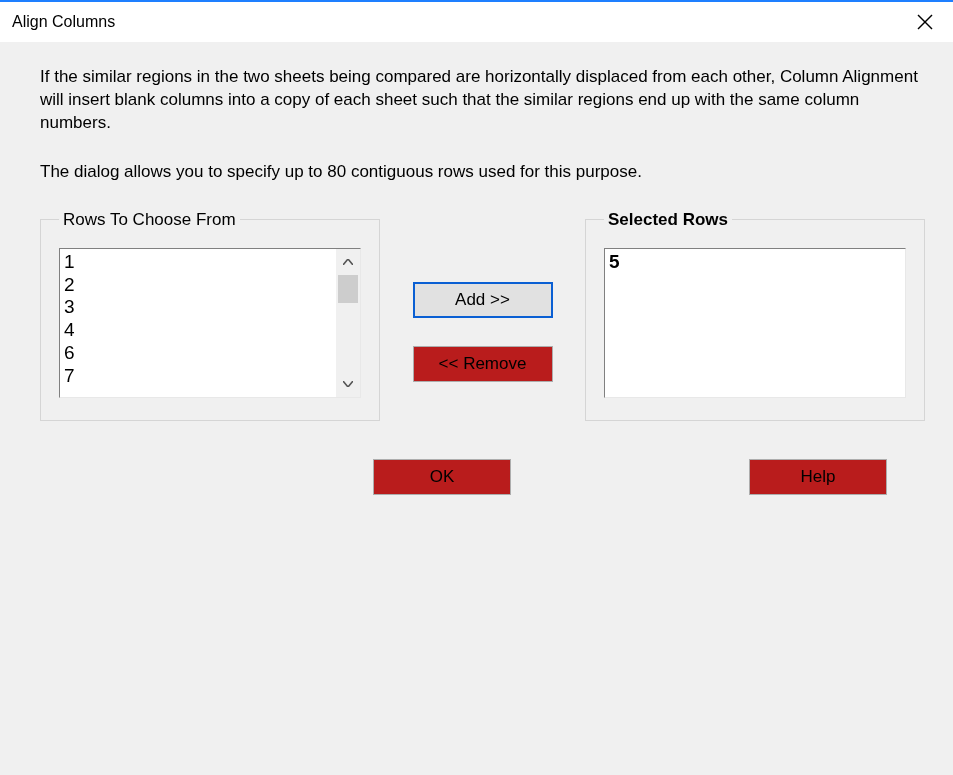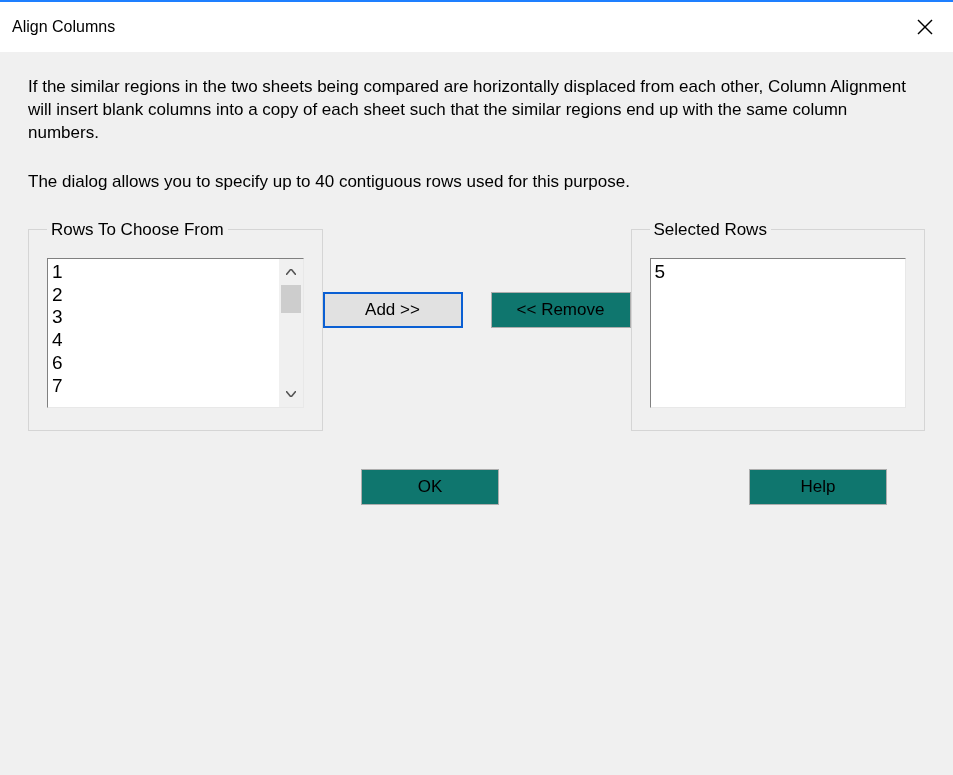--- a/index.html
+++ b/index.html
@@ -9,21 +9,21 @@
       font-size: 17px;
       background: #f0f0f0;
       color: #000;
       width: 953px;
       height: 775px;
       overflow: hidden;
     }
 
     
     .titlebar {
-      height: 52px;
+      height: 42px;
       background: #ffffff;
       border-top: 2px solid #1e7fff;
       display: flex;
       align-items: center;
       justify-content: space-between;
       padding-left: 12px;
     }
     .titlebar .title {
       font-size: 16px;
     }
@@ -35,21 +35,21 @@
       justify-content: center;
       font-size: 18px;
       cursor: default;
     }
     .titlebar .close svg {
       width: 16px;
       height: 16px;
     }
 
     .client {
-      padding: 24px 28px 0 28px;
+      padding: 24px 28px 0 40px;
     }
 
     .desc p {
       margin: 0 0 26px 0;
       line-height: 1.35;
       max-width: 880px;
     }
 
     
     .panel-row {
@@ -70,20 +70,21 @@
       padding: 0 4px;
       font-size: 17px;
       color: #000;
     }
 
     .group-left {
       width: 340px;
     }
     .group-right {
       width: 340px;
+      font-weight: bold;
     }
 
     
     .listbox {
       background: #fff;
       border-top: 1px solid #808080;
       border-left: 1px solid #808080;
       border-right: 1px solid #e8e8e8;
       border-bottom: 1px solid #e8e8e8;
       height: 150px;
@@ -130,29 +131,29 @@
       right: 2px;
       top: 0;
       height: 28px;
       background: #cdcdcd;
     }
 
     
     .mid-buttons {
       flex: 1;
       display: flex;
-      flex-direction: row;
+      flex-direction: column;
       align-items: center;
       gap: 28px;
       padding-top: 72px;
     }
     .btn {
       min-width: 140px;
       height: 36px;
-      background: #0f766e;
+      background: #b91c1c;
       border: 1px solid #adadad;
       font-size: 17px;
       font-family: inherit;
       padding: 0 14px;
       text-align: center;
       cursor: default;
     }
     .btn.primary {
       border: 2px solid #0a5fd3;
       background: #e1e1e1;
@@ -188,21 +189,21 @@
         <line x1="1" y1="1" x2="15" y2="15" stroke="#000" stroke-width="1.4"></line>
         <line x1="15" y1="1" x2="1" y2="15" stroke="#000" stroke-width="1.4"></line>
       </svg>
   </div>
 </div>
 
 <div class="client">
 
   <div class="desc">
     <p>If the similar regions in the two sheets being compared are horizontally displaced from each other, Column Alignment will insert blank columns into a copy of each sheet such that the similar regions end up with the same column numbers.</p>
-    <p>The dialog allows you to specify up to 40 contiguous rows used for this purpose.</p>
+    <p>The dialog allows you to specify up to 80 contiguous rows used for this purpose.</p>
   </div>
 
   <div class="panel-row">
 
     <fieldset class="group group-left">
       <legend>Rows To Choose From</legend>
       <div class="listbox">
         <div class="items">
           <div class="item">1</div>
           <div class="item">2</div>

